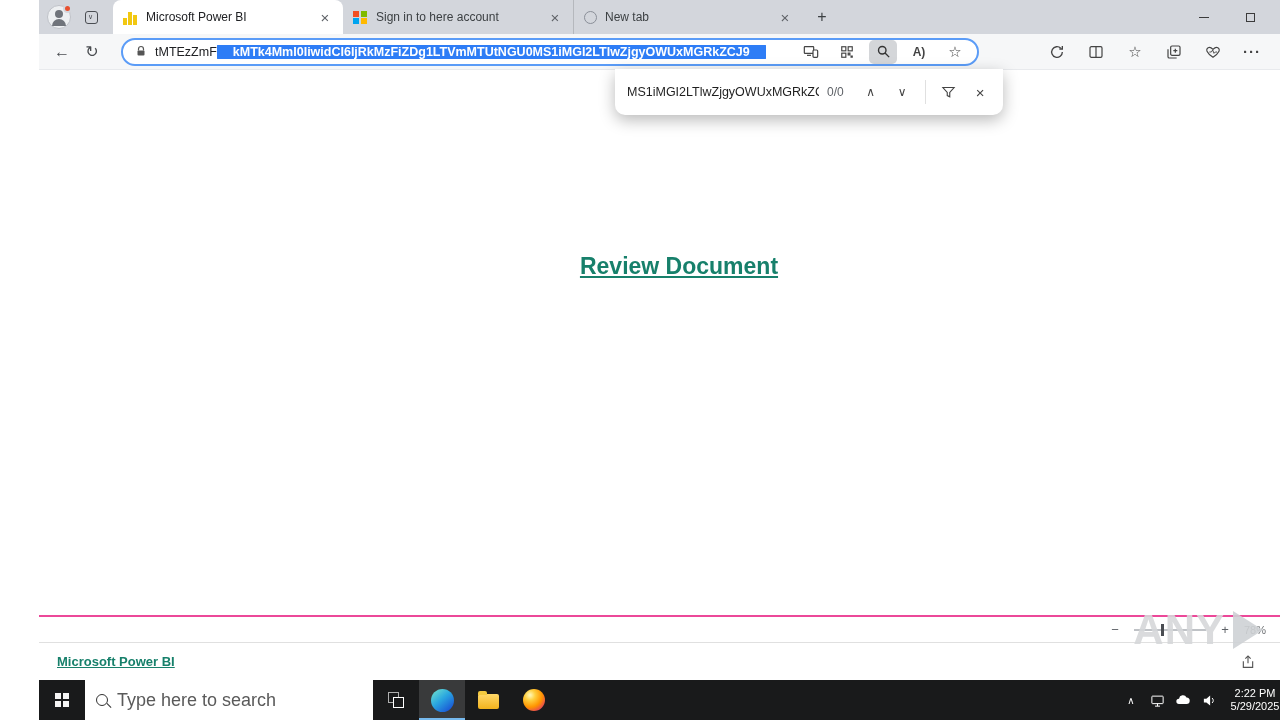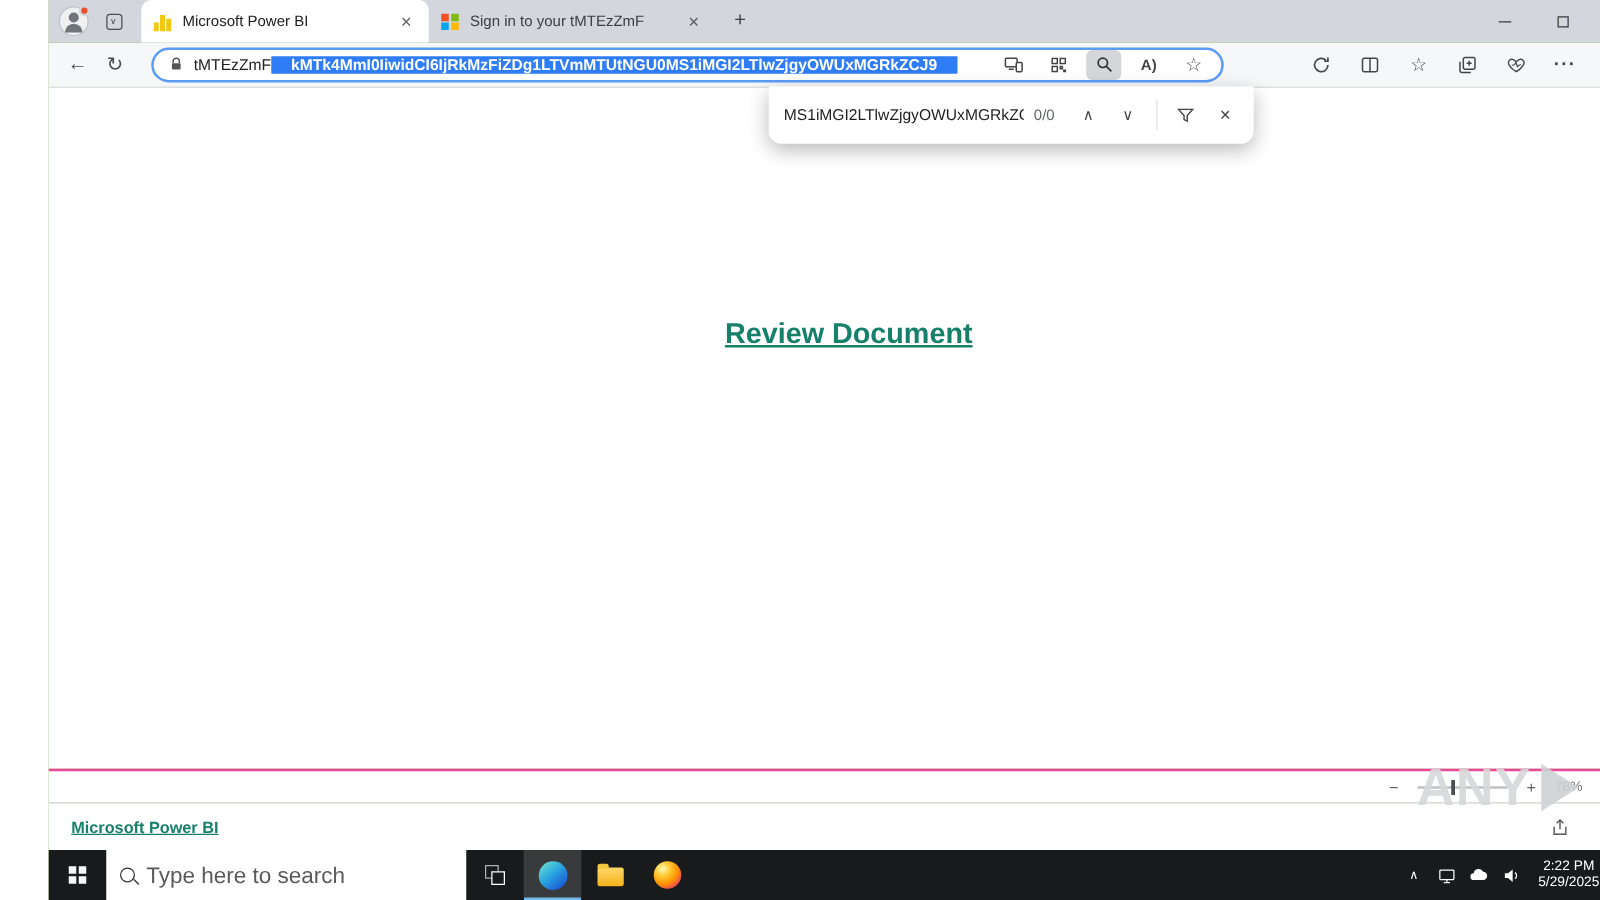--- a/index.html
+++ b/index.html
@@ -134,21 +134,26 @@
         <span class="tab-title">Microsoft Power BI</span>
         <span class="tab-close g-x"></span>
       </div>
       <div class="tab inactive">
         <span class="fav fav-ms">
             <i></i>
             <i></i>
             <i></i>
             <i></i>
           </span>
-        <span class="tab-title">Sign in to your tMTEzZmF</span>
+        <span class="tab-title">Sign in to here account</span>
+        <span class="tab-close g-x"></span>
+      </div>
+      <div class="tab inactive">
+        <span class="fav fav-globe"></span>
+        <span class="tab-title">New tab</span>
         <span class="tab-close g-x"></span>
       </div>
     </div>
     <div class="newtab">+</div>
     <div class="tb-spacer"></div>
     <div class="winctl">
       <div class="winbtn">
           <span class="minline"></span>
         </div>
       <div class="winbtn">

